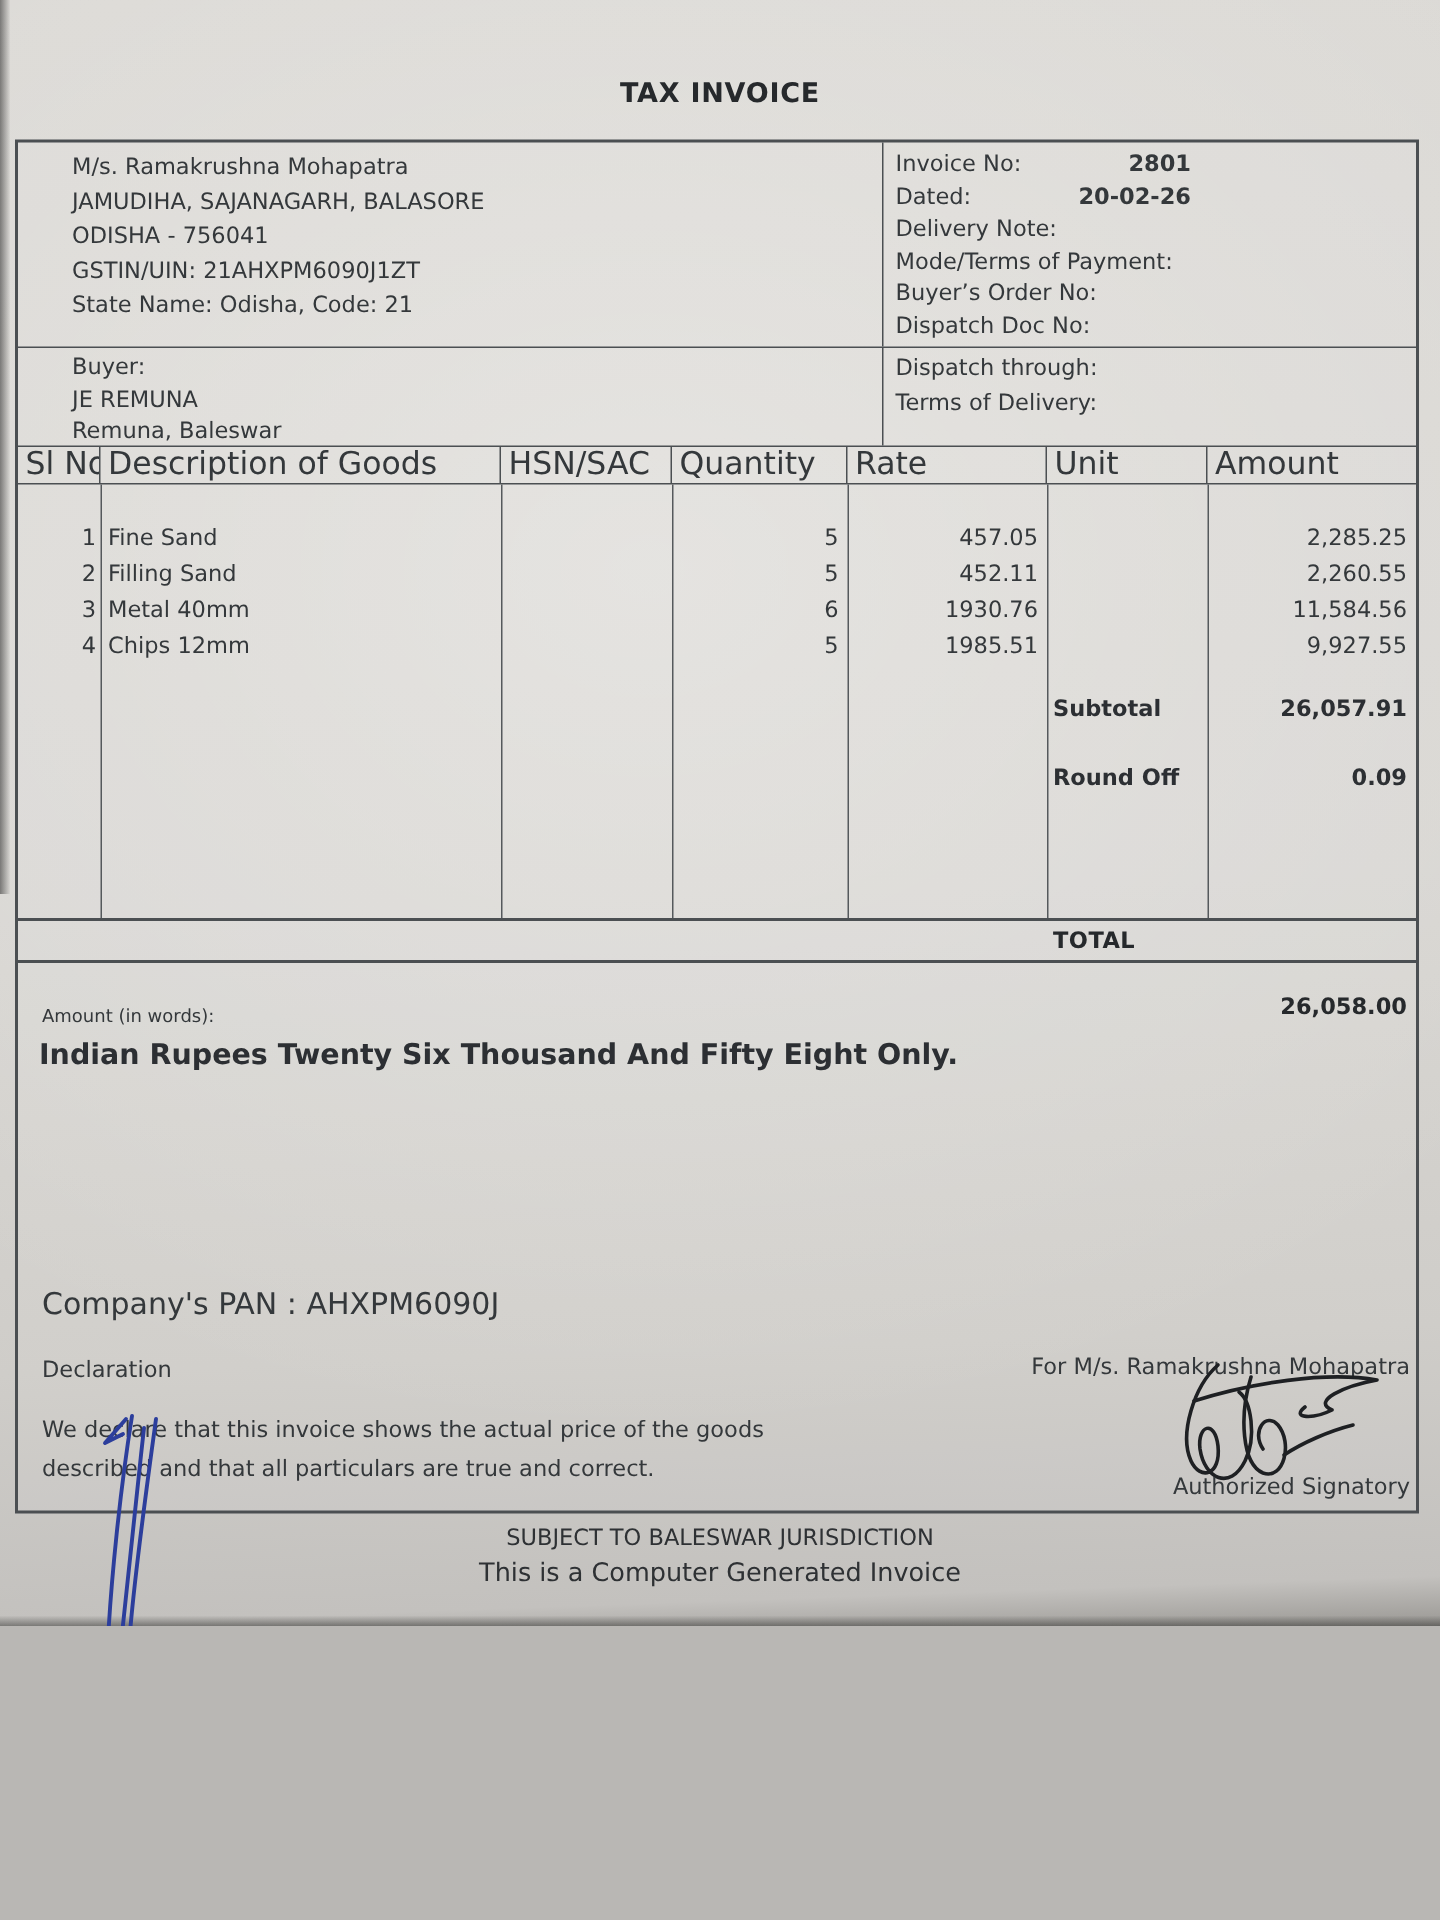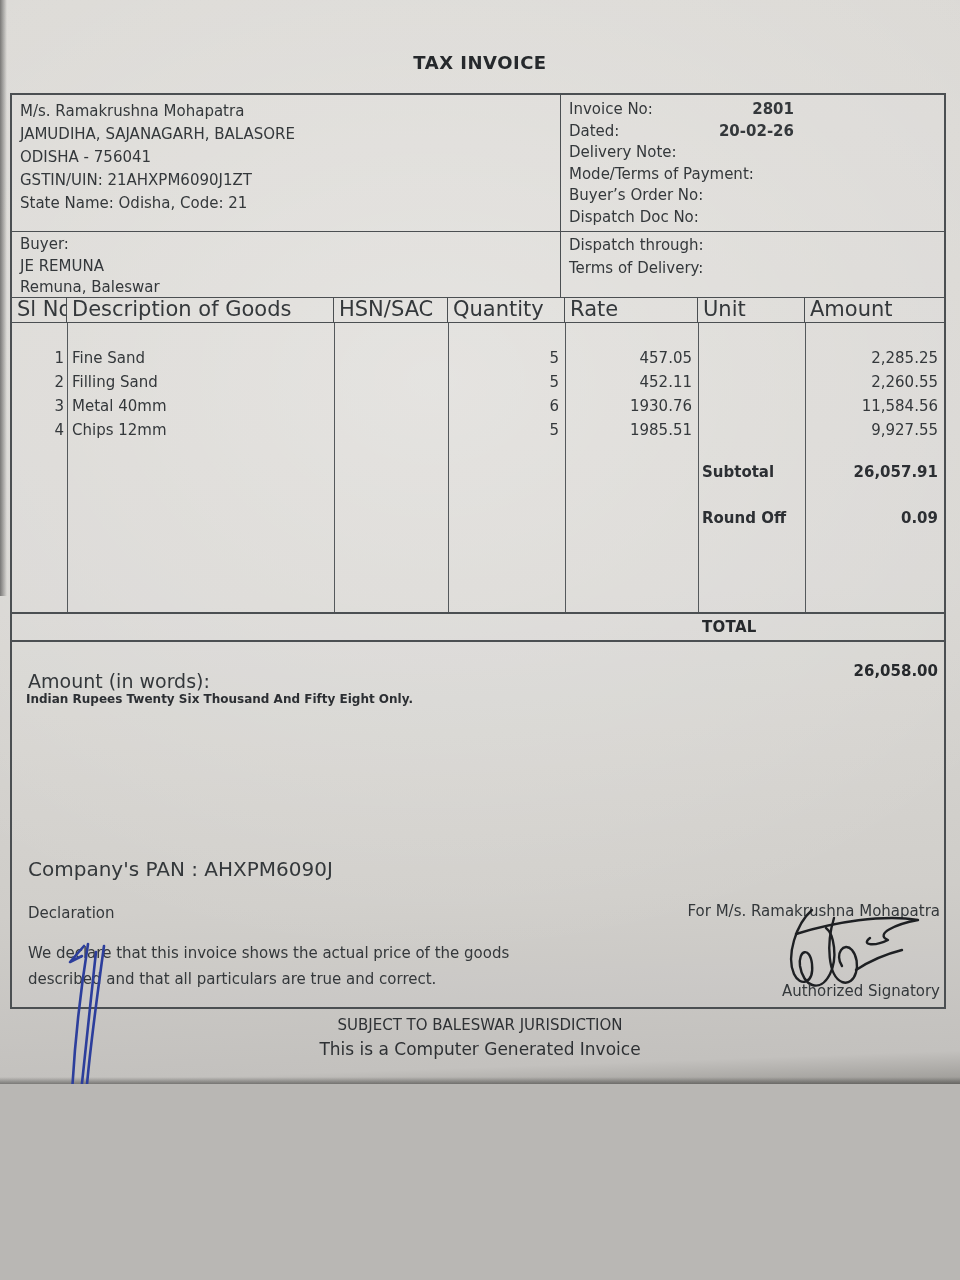--- a/index.html
+++ b/index.html
@@ -22,21 +22,21 @@
 
   .abs{position:absolute;}
   #title{
     top:52px;left:0;width:960px;text-align:center;
     font-size:18px;font-weight:bold;letter-spacing:.5px;color:#26292c;
   }
 
   
   #invoice-box{left:10px;top:93px;width:936px;border:2px solid #4b4f52;box-sizing:border-box;background:rgba(255,255,255,.05);}
   .row-split{display:flex;}
-  .section{border-bottom:1.5px solid #4b4f52;box-sizing:border-box;}
+  .section{border-bottom:1.5px solid #4b4f52;box-sizing:border-box;padding-left:28px;}
 
   
   #sec-parties{height:137px;}
   #seller-cell{width:548px;box-sizing:border-box;padding:5px 8px 0 8px;}
   #seller-cell .ln{height:23px;line-height:23px;font-size:15px;white-space:nowrap;}
   #meta-cell{flex:1;border-left:1.5px solid #4b4f52;box-sizing:border-box;padding:4px 0 0 8px;}
   .meta-row{position:relative;height:21.5px;line-height:21.5px;font-size:15px;}
   .meta-val{position:absolute;right:150px;top:0;font-size:15px;font-weight:bold;}
 
   
@@ -65,22 +65,22 @@
   .sum-val{position:absolute;right:6px;}
 
   
   #total-row{position:relative;height:30px;border-bottom:2px solid #4b4f52;box-sizing:border-box;
     font-weight:bold;font-size:15px;color:#26292c;}
   #total-row .lbl{position:absolute;left:690px;top:4px;letter-spacing:.3px;}
   #total-row .val{position:absolute;right:6px;top:4px;margin-top:44px;}
 
   
   #lower{position:relative;height:365px;border-bottom:none;}
-  #aiw-label{left:16px;top:28px;font-size:19px;}
-  #aiw-value{left:14px;top:50px;font-size:12px;font-weight:bold;color:#2c2f33;}
+  #aiw-label{left:16px;top:28px;font-size:12px;}
+  #aiw-value{left:14px;top:50px;font-size:19px;font-weight:bold;color:#2c2f33;}
   #pan-line{left:16px;top:215px;font-size:20px;}
   #decl-head{left:16px;top:262px;font-size:15px;}
   #decl-body{left:16px;top:298px;width:500px;font-size:15px;line-height:26px;}
   #for-line{right:4px;top:260px;font-size:15px;text-align:right;}
   #auth-line{right:4px;top:340px;font-size:15px;text-align:right;}
   #sig-black{right:14px;top:262px;width:180px;height:92px;}
 
   
   #footer{left:0;top:1013px;width:960px;text-align:center;}
   #footer .f1{font-size:15px;color:#2e3134;height:24px;line-height:24px;}

